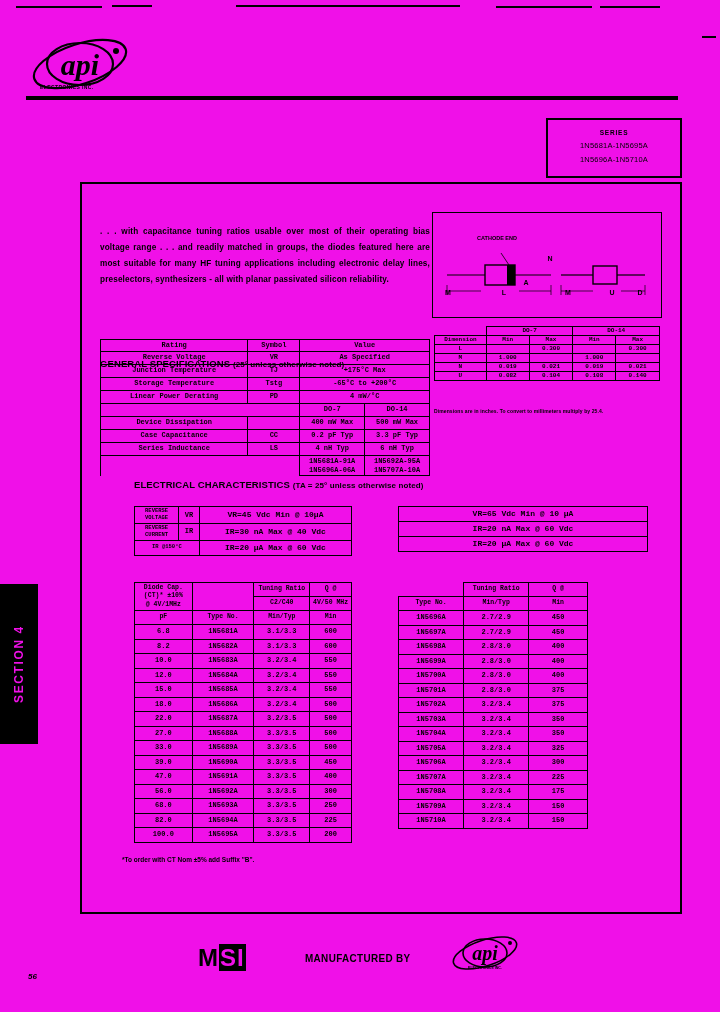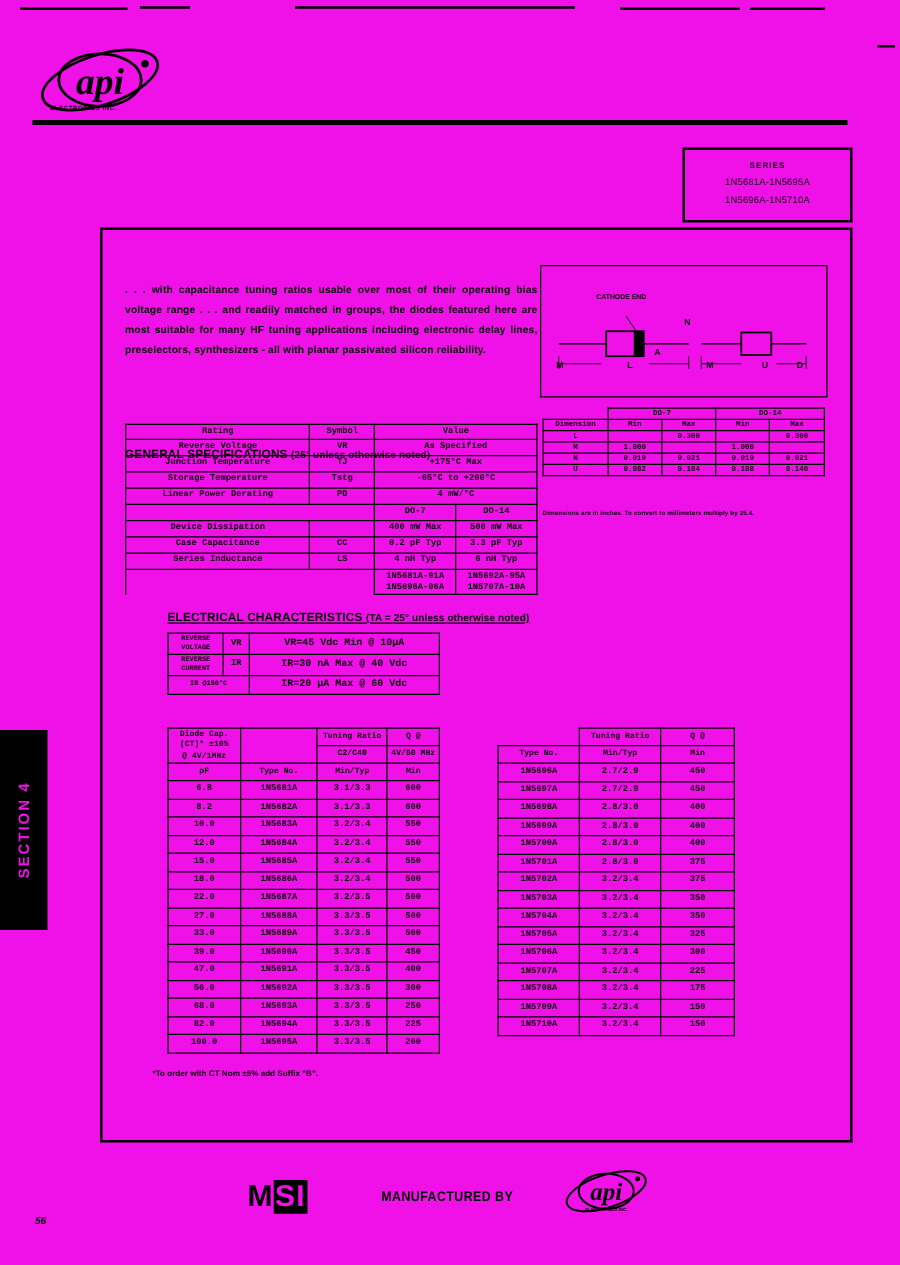--- a/index.html
+++ b/index.html
@@ -280,21 +280,21 @@
             <td>U</td>
             <td>0.082</td>
             <td>0.104</td>
             <td>0.108</td>
             <td>0.140</td>
           </tr>
         </tbody>
     </table>
     <div class="dim-note">Dimensions are in inches. To convert to millimeters multiply by 25.4.</div>
 
-    <div class="sec-head" style="left:52px;top:305px;text-decoration:underline;">
+    <div class="sec-head" style="left:52px;top:295px;">
       <span>ELECTRICAL CHARACTERISTICS</span>
       <span class="lite">(TA = 25° unless otherwise noted)</span>
     </div>
 
     <table class="gs" id="ec-left">
       <colgroup>
           <col style="width:42px">
           <col style="width:18px">
           <col style="width:158px">
         </colgroup>
@@ -309,20 +309,36 @@
             <td class="ec-sym">IR</td>
             <td class="ec-val">IR=30 nA Max @ 40 Vdc</td>
           </tr>
           <tr>
             <td class="ec-lab" colspan="2">IR @150°C</td>
             <td class="ec-val">IR=20 µA Max @ 60 Vdc</td>
           </tr>
         </tbody>
     </table>
 
+    <table class="gs" id="ec-right">
+      <colgroup>
+          <col style="width:250px">
+        </colgroup>
+      <tbody id="ecr-body">
+          <tr>
+            <td class="ec-val">VR=65 Vdc Min @ 10 µA</td>
+          </tr>
+          <tr>
+            <td class="ec-val">IR=20 nA Max @ 60 Vdc</td>
+          </tr>
+          <tr>
+            <td class="ec-val">IR=20 µA Max @ 60 Vdc</td>
+          </tr>
+        </tbody>
+    </table>
 
     <table class="gs" id="main-left">
       <colgroup>
           <col style="width:58px">
           <col style="width:62px">
           <col style="width:56px">
           <col style="width:42px">
         </colgroup>
       <thead>
         <tr>

